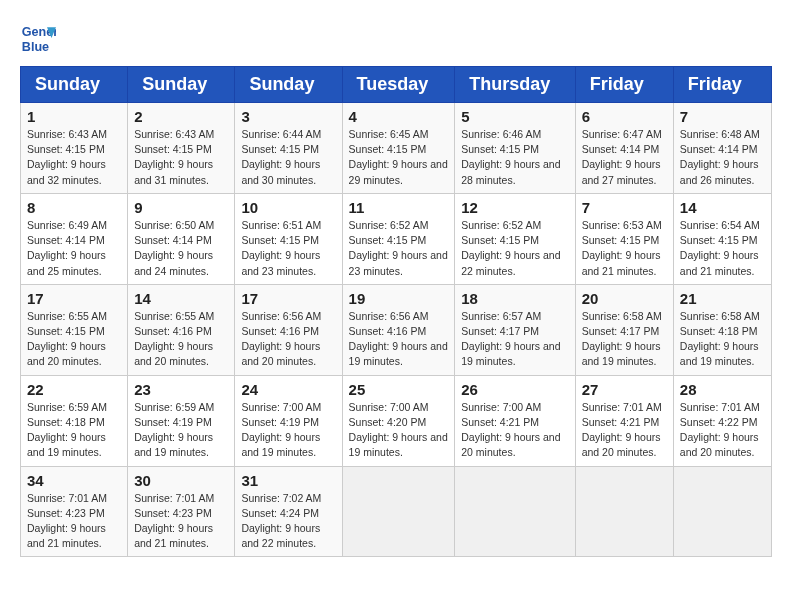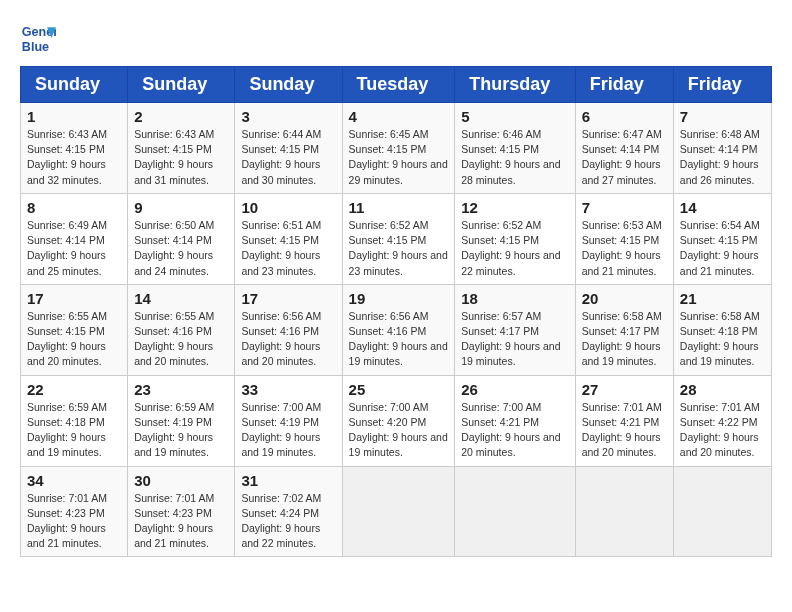--- a/index.html
+++ b/index.html
@@ -202,21 +202,21 @@
       <tr>
         <td>
           <div class="day-num">22</div>
 <div class="day-info">Sunrise: 6:59 AM<br>Sunset: 4:18 PM<br>Daylight: 9 hours and 19 minutes.</div>
         </td>
         <td>
           <div class="day-num">23</div>
 <div class="day-info">Sunrise: 6:59 AM<br>Sunset: 4:19 PM<br>Daylight: 9 hours and 19 minutes.</div>
         </td>
         <td>
-          <div class="day-num">33</div>
+          <div class="day-num">24</div>
 <div class="day-info">Sunrise: 7:00 AM<br>Sunset: 4:19 PM<br>Daylight: 9 hours and 19 minutes.</div>
         </td>
         <td>
           <div class="day-num">25</div>
 <div class="day-info">Sunrise: 7:00 AM<br>Sunset: 4:20 PM<br>Daylight: 9 hours and 19 minutes.</div>
         </td>
         <td>
           <div class="day-num">26</div>
 <div class="day-info">Sunrise: 7:00 AM<br>Sunset: 4:21 PM<br>Daylight: 9 hours and 20 minutes.</div>
         </td>

